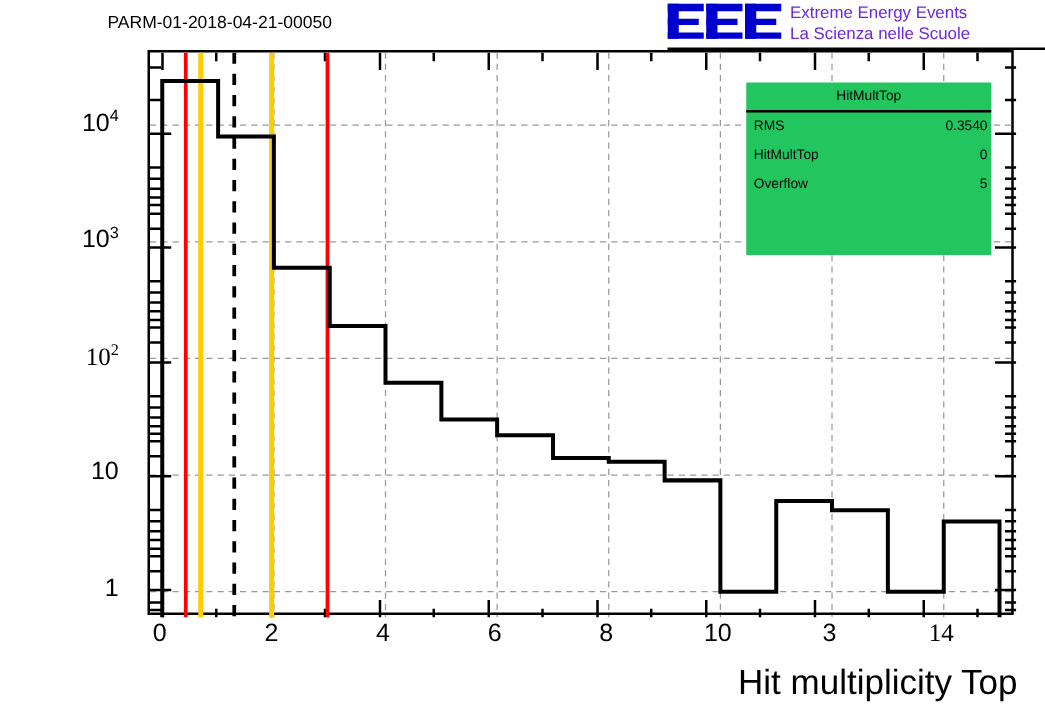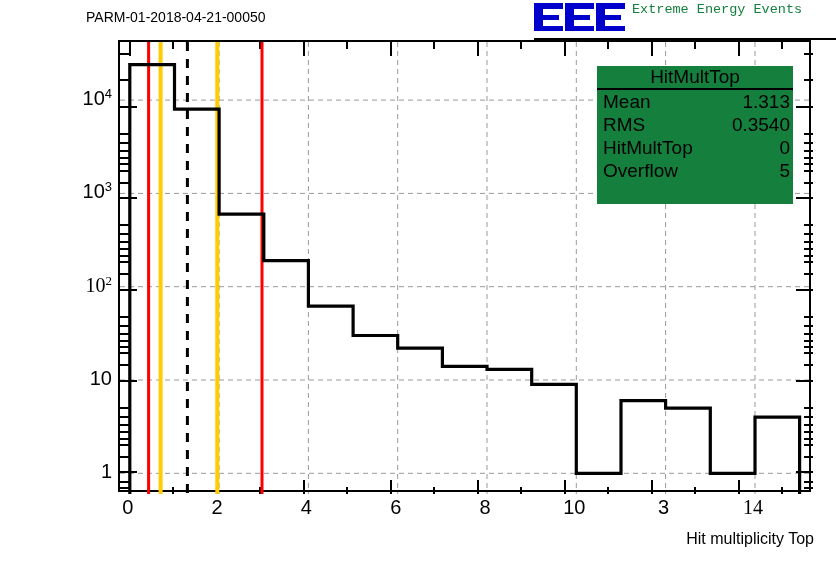--- a/index.html
+++ b/index.html
@@ -7,48 +7,48 @@
   body{width:836px;height:572px;position:relative;overflow:hidden;
        font-family:"Liberation Sans",sans-serif;color:#000;}
 
   
   #plot-title{position:absolute;left:86px;top:9px;font-size:14px;
               letter-spacing:0px;white-space:nowrap;color:#000;}
 
   
   #logo{position:absolute;left:534px;top:1px;width:300px;height:36px;}
   #logo-mark{position:absolute;left:0px;top:0px;width:92px;height:34px;}
-  #logo-text{position:absolute;left:98px;top:1px;color:#15803d;
+  #logo-text{position:absolute;left:98px;top:1px;color:#6d28d9;
              font-size:13.5px;line-height:16.5px;white-space:nowrap;
-             font-family:Liberation Mono, monospace;}
+             font-family:Liberation Sans, sans-serif;}
   #logo-line1,#logo-line2{display:block;}
   #logo-rule{position:absolute;left:0px;top:37px;width:302px;height:2px;background:#000;}
 
   
   #frame{position:absolute;left:118px;top:40px;width:693px;height:452px;
          box-sizing:border-box;border:2px solid #000;background:#fff;}
   #grid,#hist-layer,#marker-layer,#tick-layer{position:absolute;left:0;top:0;
          width:693px;height:452px;}
 
   
-  .ylab{position:absolute;right:0;text-align:center;font-size:20px;
+  .ylab{position:absolute;right:17px;text-align:center;font-size:20px;
         white-space:nowrap;transform:translateY(-50%);}
   .ylab sup{font-size:13px;vertical-align:super;}
   #ylabels{position:absolute;left:36px;top:40px;width:76px;height:452px;}
 
   
   #xlabels{position:absolute;left:118px;top:496px;width:693px;height:30px;}
   .xlab{position:absolute;top:0;font-size:20px;transform:translateX(-50%);}
 
-  #xaxis-title{position:absolute;right:22px;top:530px;font-size:16px;
+  #xaxis-title{position:absolute;right:22px;top:530px;font-size:28px;
                white-space:nowrap;}
 
   
   #stats{position:absolute;left:597px;top:66px;width:196px;height:138px;
-         background:#15803d;font-size:19px;}
+         background:#22c55e;font-size:11px;}
   #stats-title{height:22px;line-height:22px;text-align:center;
                border-bottom:2px solid #000;}
   .stat-row{display:flex;justify-content:space-between;height:23px;
             line-height:23px;padding:0 3px 0 6px;}
   .stat-key{text-align:left;}
   .stat-val{text-align:right;}
 </style>
 </head>
 <body>
 
@@ -66,20 +66,21 @@
       <rect x="31" y="14" width="25" height="5"></rect>
       <rect x="31" y="25" width="29" height="5"></rect>
       <rect x="62" y="2" width="9" height="28"></rect>
       <rect x="62" y="2" width="29" height="6"></rect>
       <rect x="62" y="14" width="25" height="5"></rect>
       <rect x="62" y="25" width="29" height="5"></rect>
     </g>
   </svg>
   <div id="logo-text">
     <span id="logo-line1">Extreme Energy Events</span>
+    <span id="logo-line2">La Scienza nelle Scuole</span>
   </div>
   <div id="logo-rule"></div>
 </div>
 
 <div id="ylabels">
   <div class="ylab" style="top: 58.1px;">10<sup>4</sup></div>
   <div class="ylab" style="top: 151.4px;">10<sup>3</sup></div>
   <div class="ylab" style="top: 244.7px; font-family: Liberation Serif, serif;">10<sup>2</sup></div>
   <div class="ylab" style="top: 338px;">10</div>
   <div class="ylab" style="top: 431.3px;">1</div>
@@ -248,24 +249,20 @@
   <div class="xlab" style="left: 456.3px;">10</div>
   <div class="xlab" style="left: 545.6px;">3</div>
   <div class="xlab" style="left: 635px; font-family: Liberation Serif, serif;">14</div>
 </div>
 
 <div id="xaxis-title">Hit multiplicity Top</div>
 
 <div id="stats">
   <div id="stats-title">HitMultTop</div>
   <div class="stat-row">
-    <span class="stat-key">Mean</span>
-    <span class="stat-val">1.313</span>
-  </div>
-  <div class="stat-row">
     <span class="stat-key">RMS</span>
     <span class="stat-val">0.3540</span>
   </div>
   <div class="stat-row">
     <span class="stat-key">HitMultTop</span>
     <span class="stat-val">0</span>
   </div>
   <div class="stat-row">
     <span class="stat-key">Overflow</span>
     <span class="stat-val">5</span>

